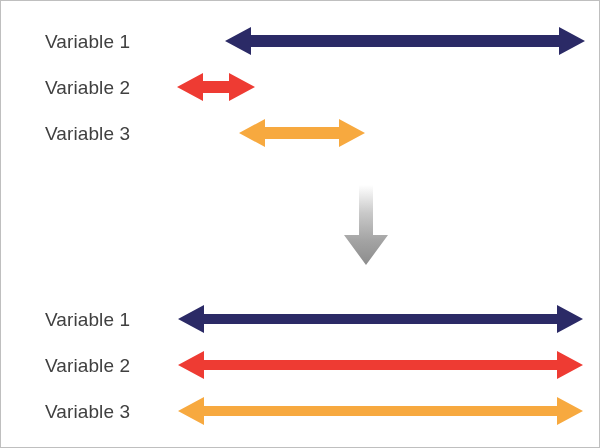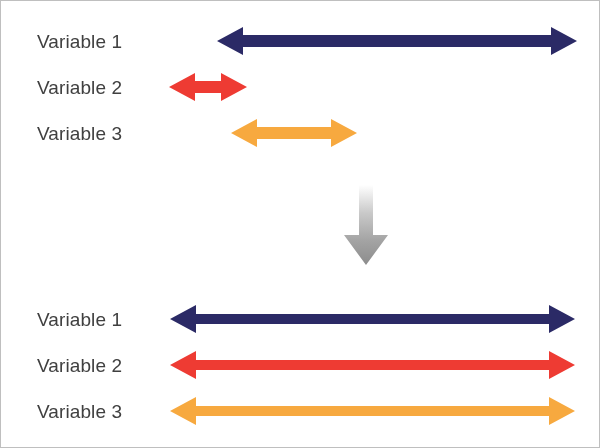--- a/index.html
+++ b/index.html
@@ -14,21 +14,21 @@
     position: relative;
     width: 600px;
     height: 448px;
     background: #ffffff;
     border: 1px solid #bfbfbf;
     box-sizing: border-box;
     overflow: hidden;
   }
   .panel {
     position: absolute;
-    left: 8px;
+    left: 16px;
     width: 543px;
   }
   #panel-before { top: 0; height: 175px; }
   #panel-after  { top: 288px; height: 160px; }
 
   .var-row {
     position: absolute;
     left: 0;
     width: 600px;
     height: 46px;

